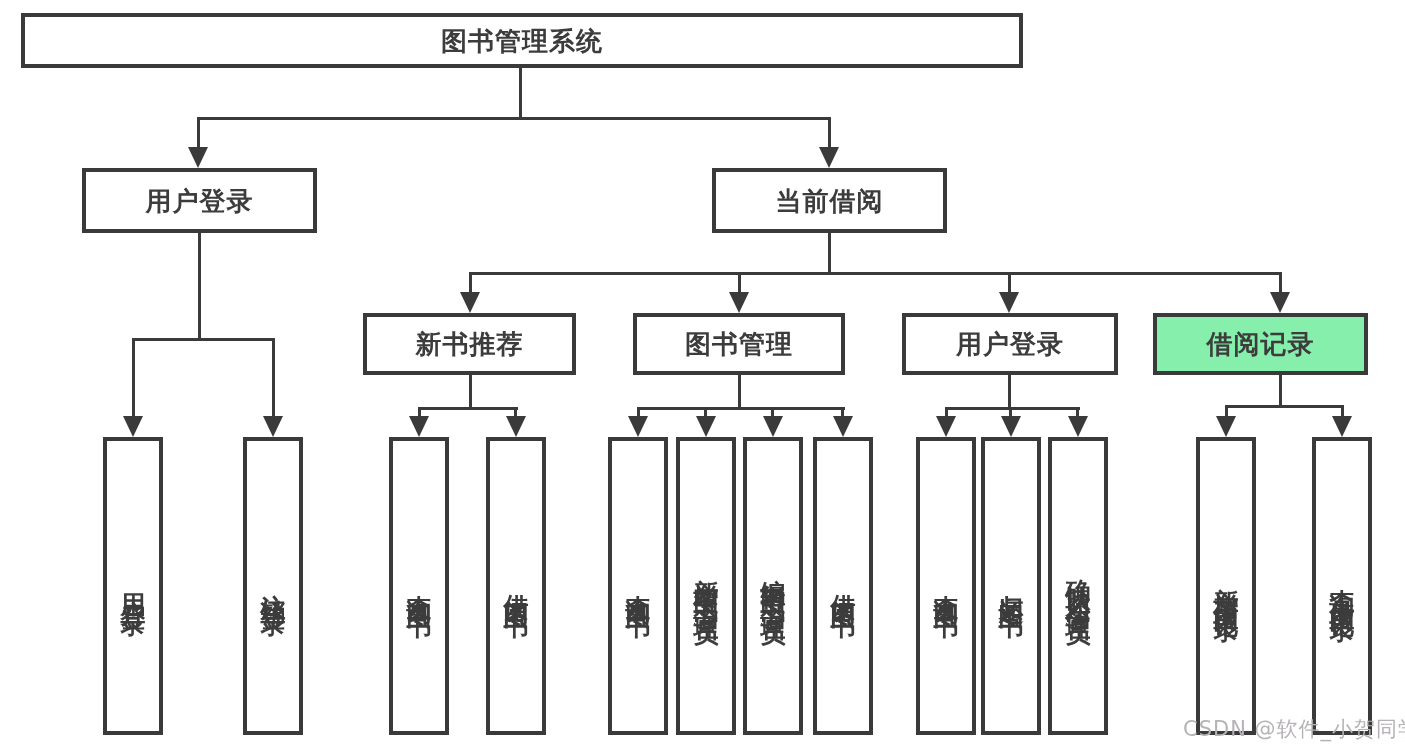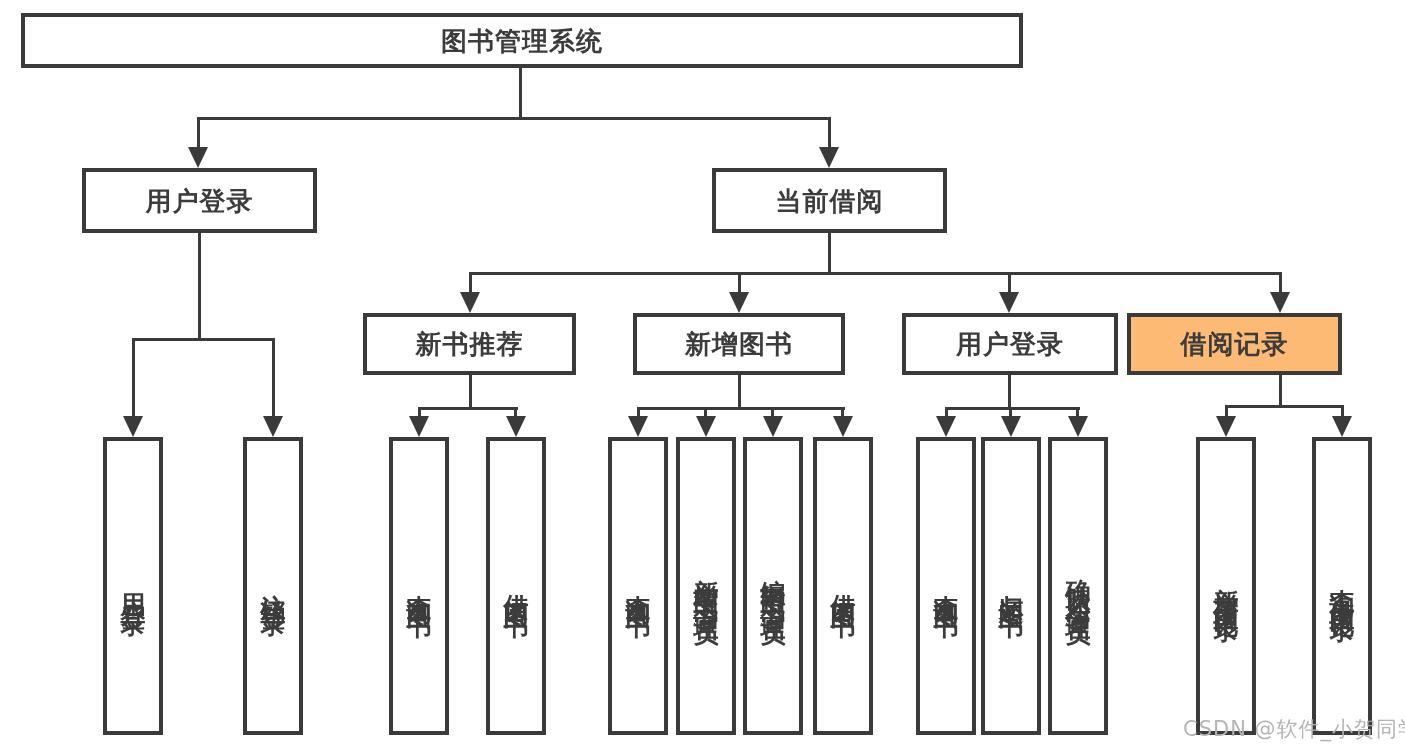--- a/index.html
+++ b/index.html
@@ -81,21 +81,21 @@
       <div class="node h" style="left: 363px; top: 313px; width: 213px; height: 62px; border-color: rgb(58, 58, 58); color: rgb(60, 60, 60); background: rgb(255, 255, 255);">
         <span class="lbl">新书推荐</span>
       </div>
       <div class="node v" style="left: 389px; top: 437px; width: 60px; height: 298px; border-color: rgb(58, 58, 58); color: rgb(60, 60, 60); background: rgb(255, 255, 255);">
         <span class="lbl">查询图书</span>
       </div>
       <div class="node v" style="left: 486px; top: 437px; width: 60px; height: 298px; border-color: rgb(58, 58, 58); color: rgb(60, 60, 60); background: rgb(255, 255, 255);">
         <span class="lbl">借阅图书</span>
       </div>
       <div class="node h" style="left: 633px; top: 313px; width: 212px; height: 62px; border-color: rgb(58, 58, 58); color: rgb(60, 60, 60); background: rgb(255, 255, 255);">
-        <span class="lbl">新增图书</span>
+        <span class="lbl">图书管理</span>
       </div>
       <div class="node v" style="left: 608px; top: 437px; width: 60px; height: 298px; border-color: rgb(58, 58, 58); color: rgb(60, 60, 60); background: rgb(255, 255, 255);">
         <span class="lbl">查询图书</span>
       </div>
       <div class="node v" style="left: 676px; top: 437px; width: 60px; height: 298px; border-color: rgb(58, 58, 58); color: rgb(60, 60, 60); background: rgb(255, 255, 255);">
         <span class="lbl">新增图书（管理员）</span>
       </div>
       <div class="node v" style="left: 743px; top: 437px; width: 60px; height: 298px; border-color: rgb(58, 58, 58); color: rgb(60, 60, 60); background: rgb(255, 255, 255);">
         <span class="lbl">编辑图书（管理员）</span>
       </div>
@@ -107,21 +107,21 @@
       </div>
       <div class="node v" style="left: 916px; top: 437px; width: 60px; height: 298px; border-color: rgb(58, 58, 58); color: rgb(60, 60, 60); background: rgb(255, 255, 255);">
         <span class="lbl">查询图书</span>
       </div>
       <div class="node v" style="left: 981px; top: 437px; width: 60px; height: 298px; border-color: rgb(58, 58, 58); color: rgb(60, 60, 60); background: rgb(255, 255, 255);">
         <span class="lbl">归还图书</span>
       </div>
       <div class="node v" style="left: 1048px; top: 437px; width: 60px; height: 298px; border-color: rgb(58, 58, 58); color: rgb(60, 60, 60); background: rgb(255, 255, 255);">
         <span class="lbl">确认归还（管理员）</span>
       </div>
-      <div class="node h" style="left: 1127px; top: 313px; width: 215px; height: 62px; border-color: rgb(58, 58, 58); color: rgb(60, 60, 60); background: #fdba74;">
+      <div class="node h" style="left: 1153px; top: 313px; width: 215px; height: 62px; border-color: rgb(58, 58, 58); color: rgb(60, 60, 60); background: #86efac;">
         <span class="lbl">借阅记录</span>
       </div>
       <div class="node v" style="left: 1196px; top: 437px; width: 60px; height: 298px; border-color: rgb(58, 58, 58); color: rgb(60, 60, 60); background: rgb(255, 255, 255);">
         <span class="lbl">新增借阅记录</span>
       </div>
       <div class="node v" style="left: 1312px; top: 437px; width: 60px; height: 298px; border-color: rgb(58, 58, 58); color: rgb(60, 60, 60); background: rgb(255, 255, 255);">
         <span class="lbl">查询借阅记录</span>
       </div>
       <div class="line" style="left: 519px; top: 65px; width: 3px; height: 54px; background: rgb(58, 58, 58);"></div>
       <div class="line" style="left: 197px; top: 117px; width: 634px; height: 3px; background: rgb(58, 58, 58);"></div>

